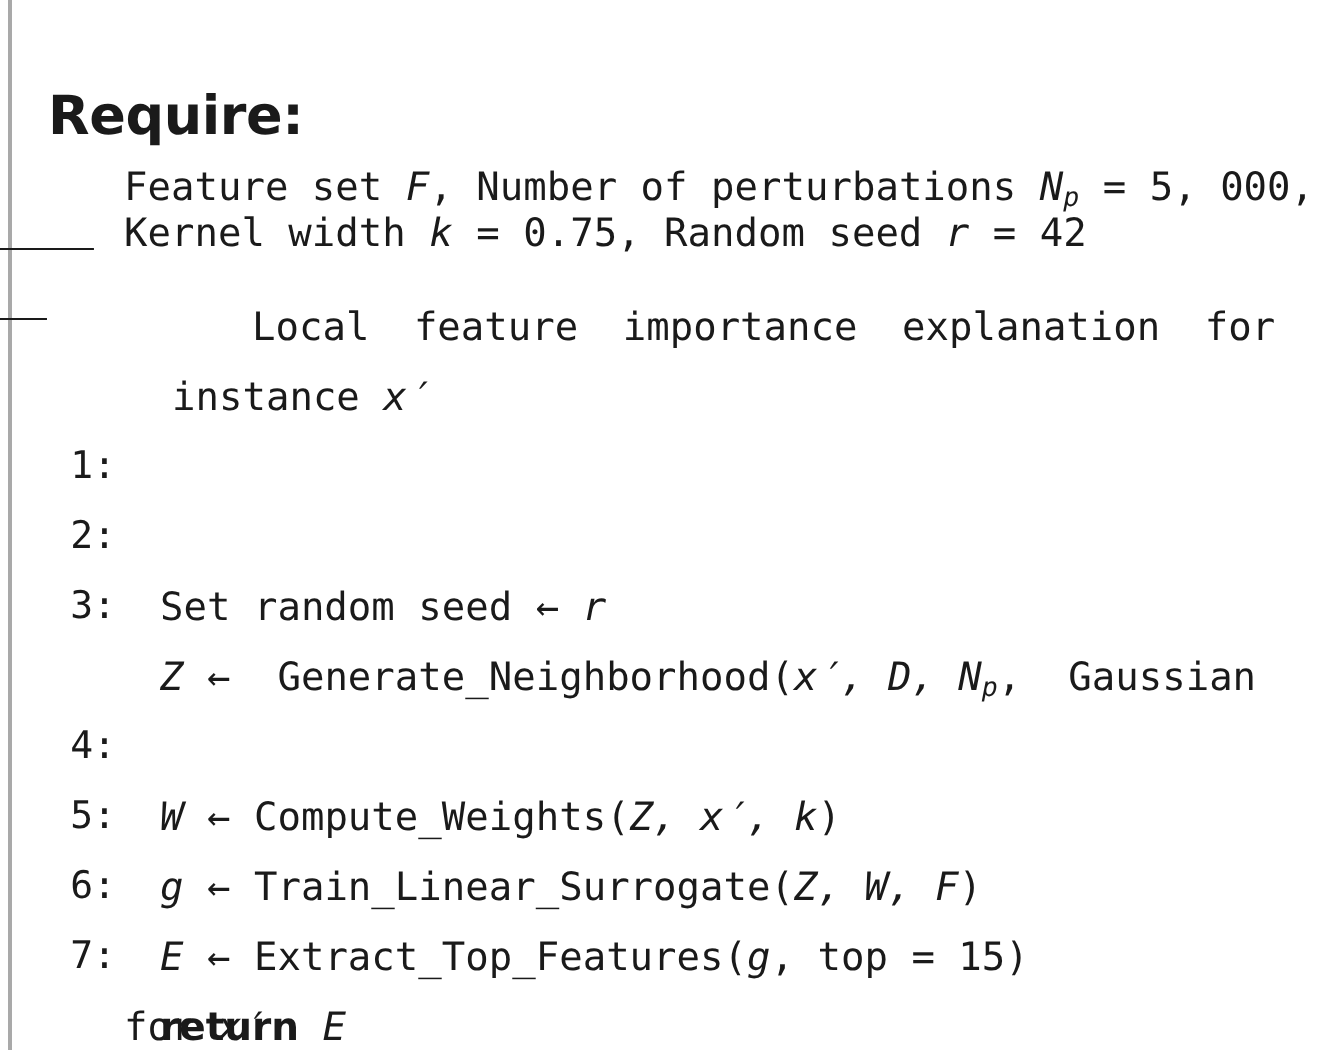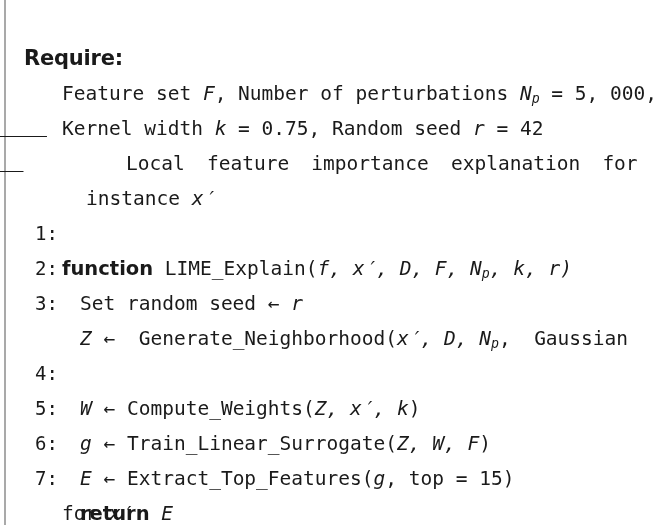--- a/index.html
+++ b/index.html
@@ -53,21 +53,21 @@
     color: #1a1a1a;
     font-size: 19px;
   }
 
   
   .kw-label {
     position: absolute;
     left: 24px;
     font-weight: bold;
     font-family: "DejaVu Sans", "Liberation Sans", sans-serif;
-    font-size: 21px;
+    font-size: 27px;
     letter-spacing: -0.2px;
   }
 
   .body-text {
     position: absolute;
     white-space: pre;
   }
 
   
   .col-req  { left: 134px; }   
@@ -104,35 +104,34 @@
   <div id="left-rule"></div>
 
   <div class="alg-line" style="top:6px;">
     <span class="kw-label">Require:</span>
   </div>
 
   <div class="alg-line" style="top:41px;">
     <span class="body-text col-cont"><span>Feature set </span><span class="it">F</span><span>, Number of perturbations </span><span class="it">N</span><sub>p</sub><span> = 5, 000,</span></span>
   </div>
 
-  <div class="alg-line" style="top:76px;text-decoration:underline;">
+  <div class="alg-line" style="top:64px;text-decoration:underline;">
     <span class="body-text col-cont"><span>Kernel width </span><span class="it">k</span><span> = 0.75, Random seed </span><span class="it">r</span><span> = 42</span></span>
   </div>
 
   <div class="alg-line" style="top:111px;">
     <span class="body-text col-ens just-ens">Local feature importance explanation for</span>
   </div>
 
   <div class="alg-line" style="top:146px;margin-left:24px;">
     <span class="body-text col-cont"><span>instance </span><span class="it">x′</span></span>
   </div>
 
   <div class="alg-line" style="top:181px;">
     <span class="num">1:</span>
-    <span class="body-text col-code"><span class="bold">function</span><span> LIME_Explain(</span><span class="it">f, x′, D, F, N</span><sub>p</sub><span class="it">, k, r)</span></span>
   </div>
 
   <div class="alg-line" style="top:216px;">
     <span class="num">2:</span>
     <span class="body-text col-in"><span>Set random seed ← </span><span class="it">r</span></span>
   </div>
 
   <div class="alg-line" style="top:251px;">
     <span class="num">3:</span>
     <span class="body-text col-in"><span class="it">Z</span><span> ←  Generate_Neighborhood(</span><span class="it">x′, D, N</span><sub>p</sub><span>,  Gaussian</span></span>

